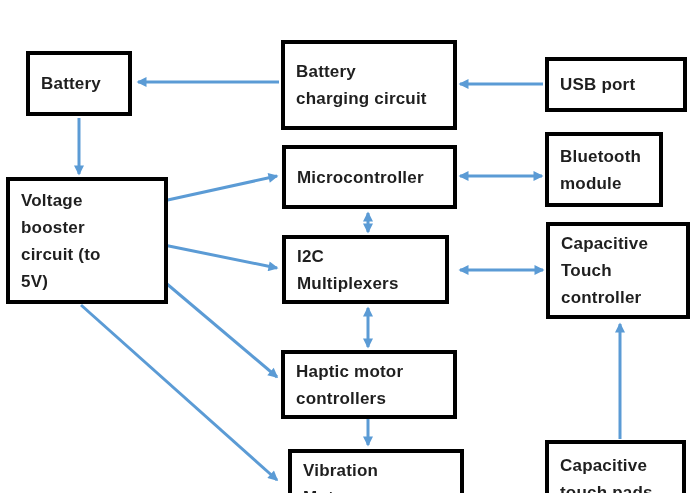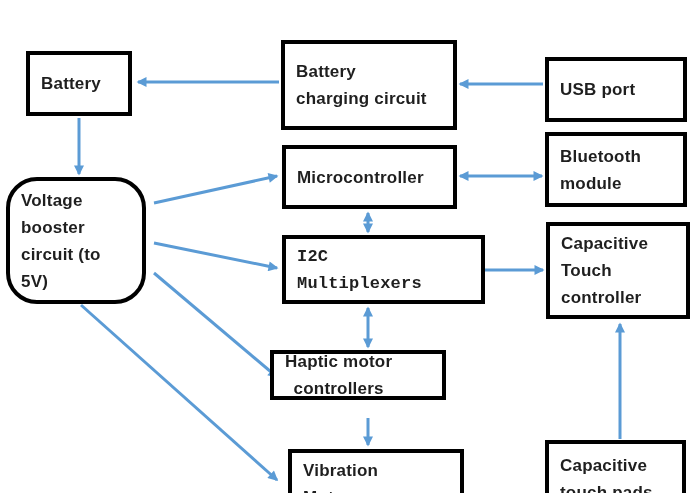--- a/index.html
+++ b/index.html
@@ -72,52 +72,52 @@
 
   <div class="box" style="left:26px;  top:19px;  width:106px; height:65px;">
     <span class="lbl">Battery</span>
   </div>
 
   <div class="box" style="left:281px; top:8px;   width:176px; height:90px;">
     <span class="lbl">Battery
 charging circuit</span>
   </div>
 
-  <div class="box" style="left:545px; top:25px;  width:142px; height:65px;">
+  <div class="box" style="left:545px; top:25px;  width:142px; height:55px;">
     <span class="lbl">USB port</span>
   </div>
 
-  <div class="box" style="left:6px;   top:145px; width:140px; height:127px;border-radius:31px;">
+  <div class="box" style="left:6px;   top:145px; width:162px; height:127px;">
     <span class="lbl">Voltage
 booster
 circuit (to
 5V)</span>
   </div>
 
   <div class="box" style="left:282px; top:113px; width:175px; height:64px;">
     <span class="lbl">Microcontroller</span>
   </div>
 
-  <div class="box" style="left:545px; top:100px; width:142px; height:75px;">
+  <div class="box" style="left:545px; top:100px; width:118px; height:75px;">
     <span class="lbl">Bluetooth
 module</span>
   </div>
 
-  <div class="box" style="left:282px; top:203px; width:203px; height:69px;font-family:Liberation Mono, monospace;">
+  <div class="box" style="left:282px; top:203px; width:167px; height:69px;">
     <span class="lbl">I2C
 Multiplexers</span>
   </div>
 
   <div class="box" style="left:546px; top:190px; width:144px; height:97px;">
     <span class="lbl">Capacitive
 Touch
 controller</span>
   </div>
 
-  <div class="box" style="left:270px; top:318px; width:176px; height:50px;text-align:center;">
+  <div class="box" style="left:281px; top:318px; width:176px; height:69px;">
     <span class="lbl">Haptic motor
 controllers</span>
   </div>
 
   <div class="box" style="left:288px; top:417px; width:176px; height:69px;">
     <span class="lbl">Vibration
 Motors</span>
   </div>
 
   <div class="box" style="left:545px; top:408px; width:141px; height:77px;">

